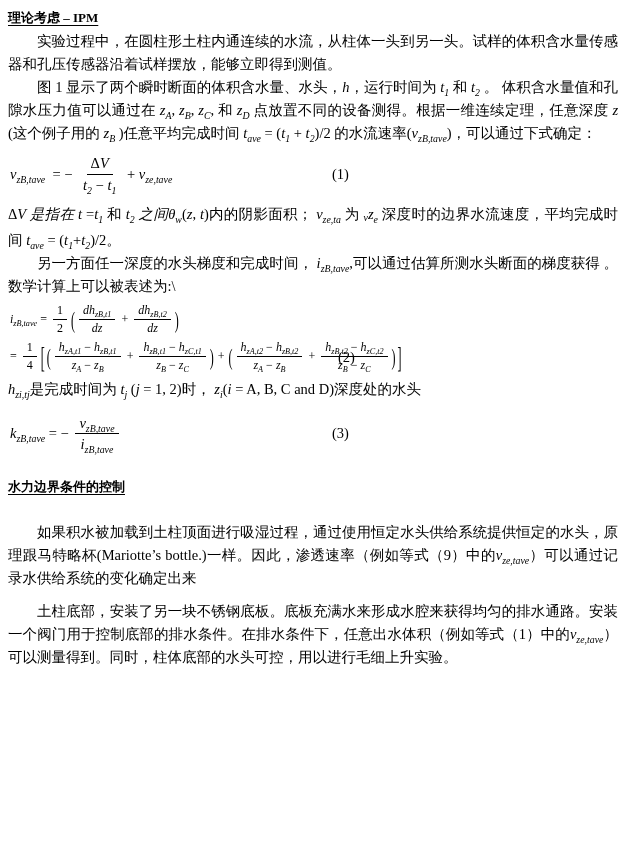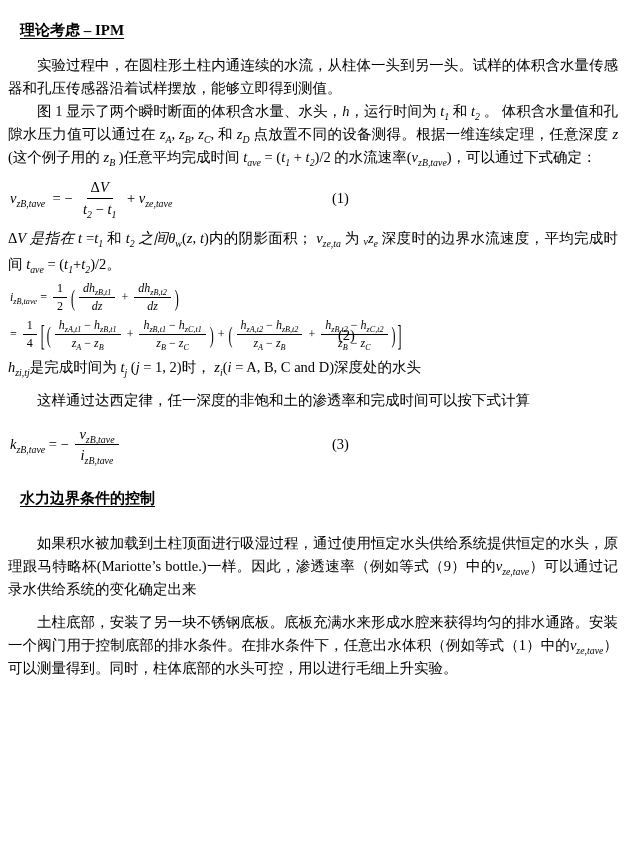--- a/index.html
+++ b/index.html
@@ -4,21 +4,21 @@
 <style>
   html,body{margin:0;padding:0;}
   body{
     width:628px;height:841px;overflow:hidden;
     background:#ffffff;color:#000000;
     font-family:"Liberation Serif","DejaVu Serif",serif;
     font-size:14.5px;line-height:23px;
   }
   .doc{padding:6px 10px 0 8px;width:610px;}
   h1,h2{
-    font-size:15px;font-weight:bold;margin:12px;line-height:24px;
+    font-size:13px;font-weight:bold;margin:0;line-height:24px;
     text-decoration:underline;text-underline-offset:3px;
   }
   h2{margin-top:14px;margin-bottom:2px;}
   p{margin:0;text-align:justify;}
   .indent{text-indent:2em;}
   .it{font-style:italic;}
   .bold{font-weight:bold;}
   sub{font-size:0.68em;line-height:0;}
   .small-sub{font-size:0.68em;vertical-align:-0.25em;}
   .gap-top{margin-top:10px;}
@@ -54,32 +54,32 @@
 
   <p class="indent"><span>图 1 显示了两个瞬时断面的体积含水量、水头，</span><span class="it">h</span><span>，运行时间为 </span><span class="it">t<sub class="it">1</sub></span><span> 和 </span><span class="it">t<sub class="it">2</sub></span><span> 。 体积含水量值和孔隙水压力值可以通过在 </span><span class="it">z<sub class="it">A</sub></span><span>, </span><span class="it">z<sub class="it">B</sub></span><span>, </span><span class="it">z<sub class="it">C</sub></span><span>, 和 </span><span class="it">z<sub class="it">D</sub></span><span> 点放置不同的设备测得。根据一维连续定理，任意深度 </span><span class="it">z</span><span> (这个例子用的 </span><span class="it">z<sub class="it">B</sub></span><span> )任意平均完成时间 </span><span class="it">t<sub class="it">ave</sub></span><span> = (</span><span class="it">t<sub class="it">1</sub></span><span> + </span><span class="it">t<sub class="it">2</sub></span><span>)/2 的水流速率(</span><span class="it">v<sub class="it">zB,tave</sub></span><span>)，可以通过下式确定：</span></p>
 
   <div class="eq eq1-block">
     <span class="math"><span class="it">v<sub class="it">zB,tave</sub></span><span>&nbsp;&nbsp;=&nbsp;−&nbsp;</span><span class="frac"><span class="num"><span>Δ</span><span class="it">V</span></span><span class="den"><span class="it">t<sub class="it">2</sub></span><span>&nbsp;−&nbsp;</span><span class="it">t<sub class="it">1</sub></span></span></span><span>&nbsp;+&nbsp;</span><span class="it">v<sub class="it">ze,tave</sub></span></span>
     <span class="eq-num">(1)</span>
   </div>
 
   <p><span>Δ</span><span class="it">V</span><span class="it"> 是指在 </span><span class="it">t</span><span> =</span><span class="it">t<sub class="it">1</sub></span><span> 和 </span><span class="it">t<sub class="it">2</sub></span><span class="it"> 之间</span><span class="it">θ<sub class="it">w</sub></span><span>(</span><span class="it">z</span><span>, </span><span class="it">t</span><span>)内的阴影面积； </span><span class="it">v<sub class="it">ze,ta</sub></span><span> 为 </span><span class="it small-sub">v</span><span class="it">z<sub class="it">e</sub></span><span> 深度时的边界水流速度，平均完成时间 </span><span class="it">t<sub class="it">ave</sub></span><span> = (</span><span class="it">t<sub class="it">1</sub></span><span>+</span><span class="it">t<sub class="it">2</sub></span><span>)/2。</span></p>
 
+  <p class="indent"><span>另一方面任一深度的水头梯度和完成时间， </span><span class="it">i<sub class="it">zB,tave</sub></span><span>,可以通过估算所测水头断面的梯度获得 。 数学计算上可以被表述为:\</span></p>
 
   <div class="eq eq-sm">
     <div class="math-col">
       <span class="math"><span class="it">i<sub class="it">zB,tave</sub></span><span>&nbsp;=&nbsp;</span><span class="frac"><span class="num"><span>1</span></span><span class="den"><span>2</span></span></span><span class="grp"><span class="paren md">(</span><span class="grp-inner"><span class="frac"><span class="num"><span class="it">dh<sub class="it">zB,t1</sub></span></span><span class="den"><span class="it">dz</span></span></span><span>&nbsp;+&nbsp;</span><span class="frac"><span class="num"><span class="it">dh<sub class="it">zB,t2</sub></span></span><span class="den"><span class="it">dz</span></span></span></span><span class="paren md">)</span></span></span>
       <span class="math"><span>=&nbsp;</span><span class="frac"><span class="num"><span>1</span></span><span class="den"><span>4</span></span></span><span class="grp"><span class="paren lg">[</span><span class="grp-inner"><span class="grp"><span class="paren md">(</span><span class="grp-inner"><span class="frac"><span class="num"><span class="it">h<sub class="it">zA,t1</sub></span><span>&nbsp;−&nbsp;</span><span class="it">h<sub class="it">zB,t1</sub></span></span><span class="den"><span class="it">z<sub class="it">A</sub></span><span>&nbsp;−&nbsp;</span><span class="it">z<sub class="it">B</sub></span></span></span><span>&nbsp;+&nbsp;</span><span class="frac"><span class="num"><span class="it">h<sub class="it">zB,t1</sub></span><span>&nbsp;−&nbsp;</span><span class="it">h<sub class="it">zC,t1</sub></span></span><span class="den"><span class="it">z<sub class="it">B</sub></span><span>&nbsp;−&nbsp;</span><span class="it">z<sub class="it">C</sub></span></span></span></span><span class="paren md">)</span></span><span>&nbsp;+&nbsp;</span><span class="grp"><span class="paren md">(</span><span class="grp-inner"><span class="frac"><span class="num"><span class="it">h<sub class="it">zA,t2</sub></span><span>&nbsp;−&nbsp;</span><span class="it">h<sub class="it">zB,t2</sub></span></span><span class="den"><span class="it">z<sub class="it">A</sub></span><span>&nbsp;−&nbsp;</span><span class="it">z<sub class="it">B</sub></span></span></span><span>&nbsp;+&nbsp;</span><span class="frac"><span class="num"><span class="it">h<sub class="it">zB,t2</sub></span><span>&nbsp;−&nbsp;</span><span class="it">h<sub class="it">zC,t2</sub></span></span><span class="den"><span class="it">z<sub class="it">B</sub></span><span>&nbsp;−&nbsp;</span><span class="it">z<sub class="it">C</sub></span></span></span></span><span class="paren md">)</span></span></span><span class="paren lg">]</span></span></span>
     </div>
     <span class="eq-num eq2-num">(2)</span>
   </div>
 
   <p><span class="it">h<sub class="it">zi,tj</sub></span><span>是完成时间为 </span><span class="it">t<sub class="it">j</sub></span><span> (</span><span class="it">j</span><span> = 1, 2)时， </span><span class="it">z<sub class="it">i</sub></span><span>(</span><span class="it">i</span><span> = A, B, C and D)深度处的水头</span></p>
 
-  <p class="indent gap-top"><span>这样通过达西定律，任一深度的非饱和土的渗透率和完成时间可以按下式计算</span></p>
 
   <div class="eq eq3-block">
     <span class="math"><span class="it">k<sub class="it">zB,tave</sub></span><span>&nbsp;=&nbsp;−&nbsp;</span><span class="frac"><span class="num"><span class="it">v<sub class="it">zB,tave</sub></span></span><span class="den"><span class="it">i<sub class="it">zB,tave</sub></span></span></span></span>
     <span class="eq-num">(3)</span>
   </div>
 
   <h2>水力边界条件的控制</h2>
 
 
   <p class="indent gap-top-lg"><span>如果积水被加载到土柱顶面进行吸湿过程，通过使用恒定水头供给系统提供恒定的水头，原理跟马特略杯(Mariotte’s bottle.)一样。因此，渗透速率（例如等式（9）中的</span><span class="it">v<sub class="it">ze,tave</sub></span><span>）可以通过记录水供给系统的变化确定出来</span></p>

